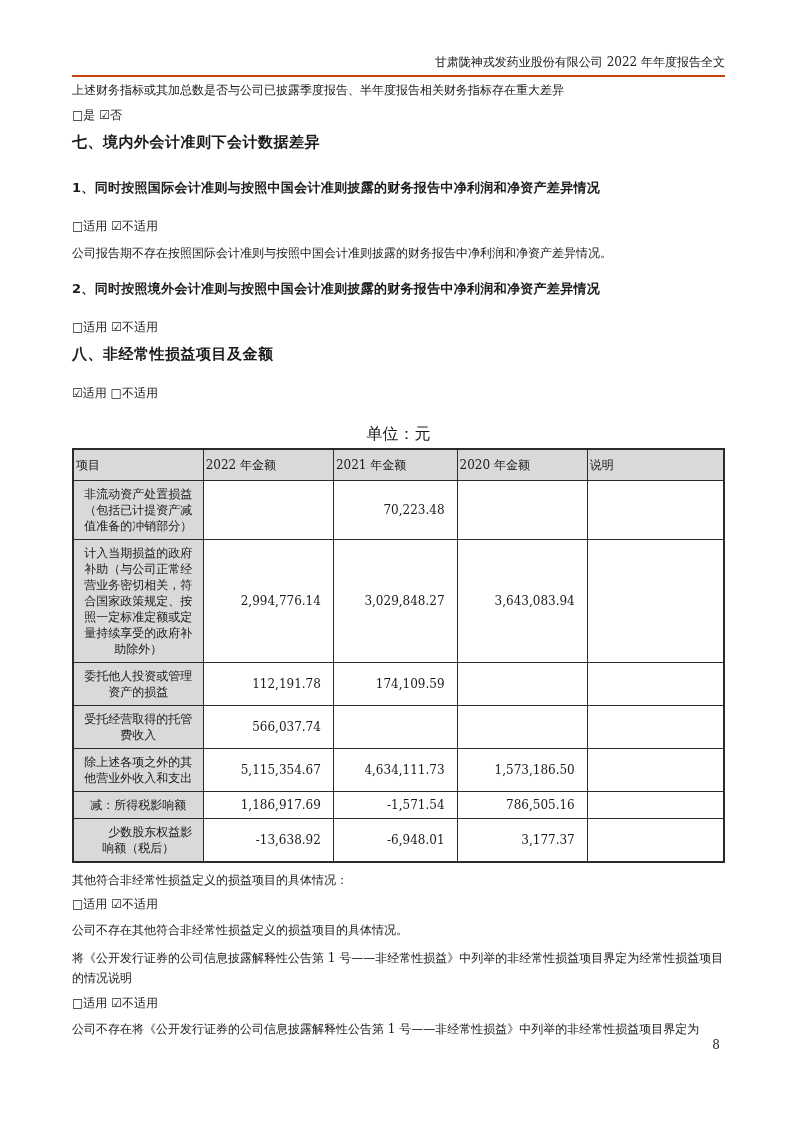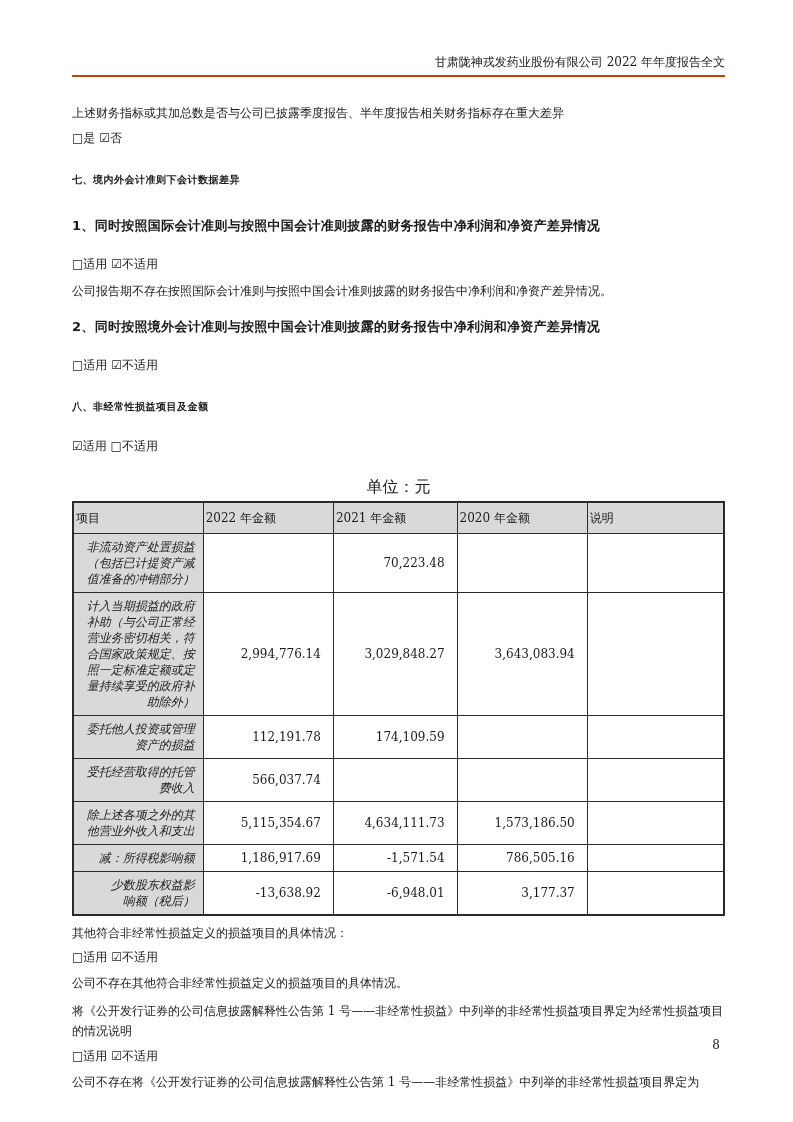--- a/index.html
+++ b/index.html
@@ -24,30 +24,30 @@
     border-bottom: 2px solid #c2410c;
     text-align: right;
     font-size: 12px;
     line-height: 16px;
   }
   
   .para {
     font-size: 12px;
     line-height: 17px;
   }
-  .q-line        { margin-top: 28px; }
+  .q-line        { margin-top: 5px; }
   .answer-line   { margin-top: 8px; }
   .applic-line   { margin-top: 21px; }
   .stmt-line     { margin-top: 10px; }
   .h-section {
     font-family: "DejaVu Sans", "Liberation Sans", sans-serif;
     font-weight: bold;
-    font-size: 10px;
+    font-size: 15px;
     line-height: 20px;
-    margin-top: 23px;
+    margin-top: 8px;
     letter-spacing: 0.5px;
   }
   .h-sub {
     font-family: "DejaVu Sans", "Liberation Sans", sans-serif;
     font-weight: bold;
     font-size: 13px;
     line-height: 18px;
     margin-top: 27px;
     letter-spacing: 0.3px;
   }
@@ -73,23 +73,22 @@
     line-height: 16px;
     font-weight: normal;
   }
   table.nonrec th {
     background: #d9d9d9;
     text-align: left;
     padding: 7px 2px;
   }
   td.item {
     background: #d9d9d9;
-    text-align: right;
+    text-align: center;
     padding: 5px 8px;
-    font-style: italic;
   }
   td.item.indent { text-indent: 2em; }
   td.amount {
     text-align: right;
     padding: 5px 12px 5px 4px;
     background: #ffffff;
   }
   td.note {
     background: #ffffff;
     text-align: center;

